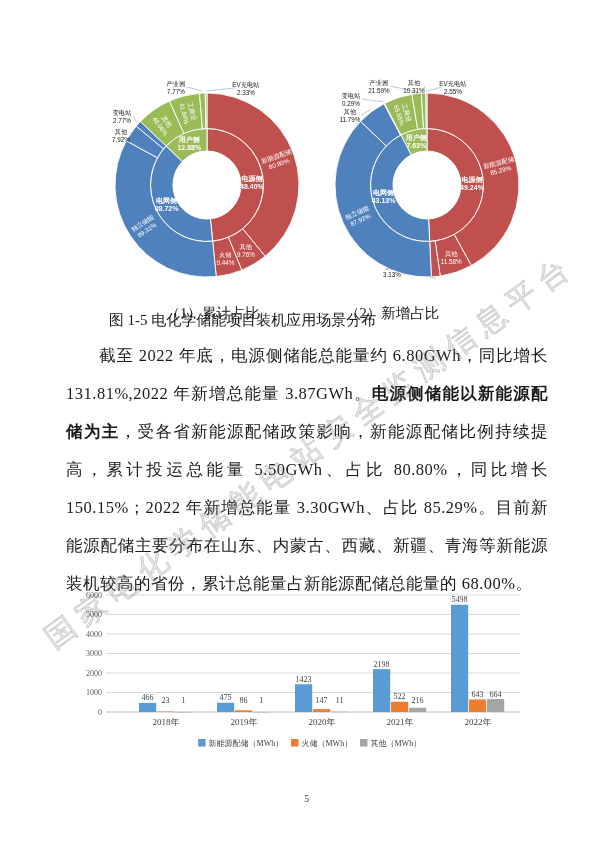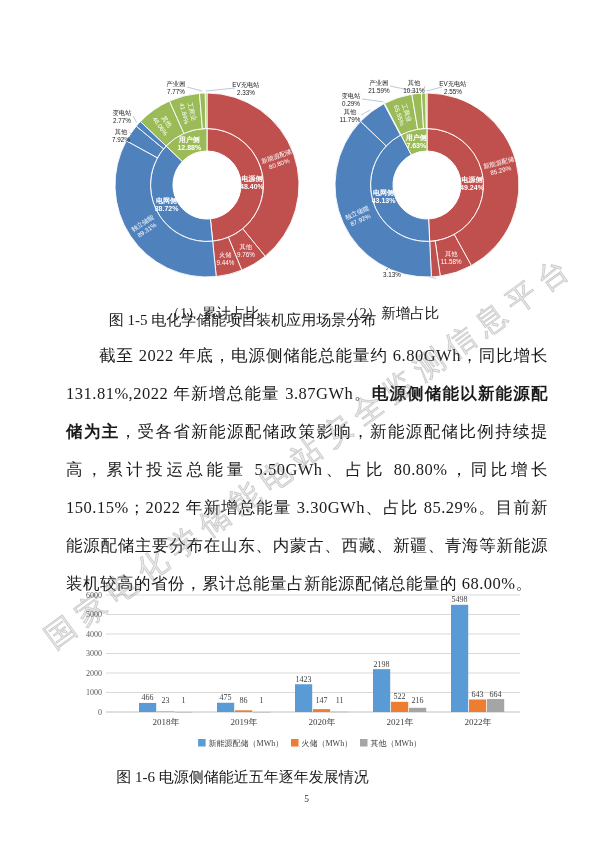--- a/index.html
+++ b/index.html
@@ -158,16 +158,15 @@
       <rect x="419" y="114.05" width="17.2" height="12.95" fill="#A5A5A5"></rect>
       <text x="427.6" y="111.6" text-anchor="middle" font-size="8" fill="#404040">664</text>
       <rect x="130.1" y="154" width="7.5" height="7.5" fill="#5B9BD5"></rect>
       <text x="140.6" y="160.5" font-size="8" fill="#404040">新能源配储（MWh）</text>
       <rect x="223.0" y="154" width="7.5" height="7.5" fill="#ED7D31"></rect>
       <text x="233.5" y="160.5" font-size="8" fill="#404040">火储（MWh）</text>
       <rect x="292.0" y="154" width="7.5" height="7.5" fill="#A5A5A5"></rect>
       <text x="302.5" y="160.5" font-size="8" fill="#404040">其他（MWh）</text>
     </svg>
 
-  <div class="fig-cap cap16">图 1-6 电源侧储能近五年逐年发展情况</div>
 
   <div class="pagenum">5</div>
 </div>
 
 </body></html>

